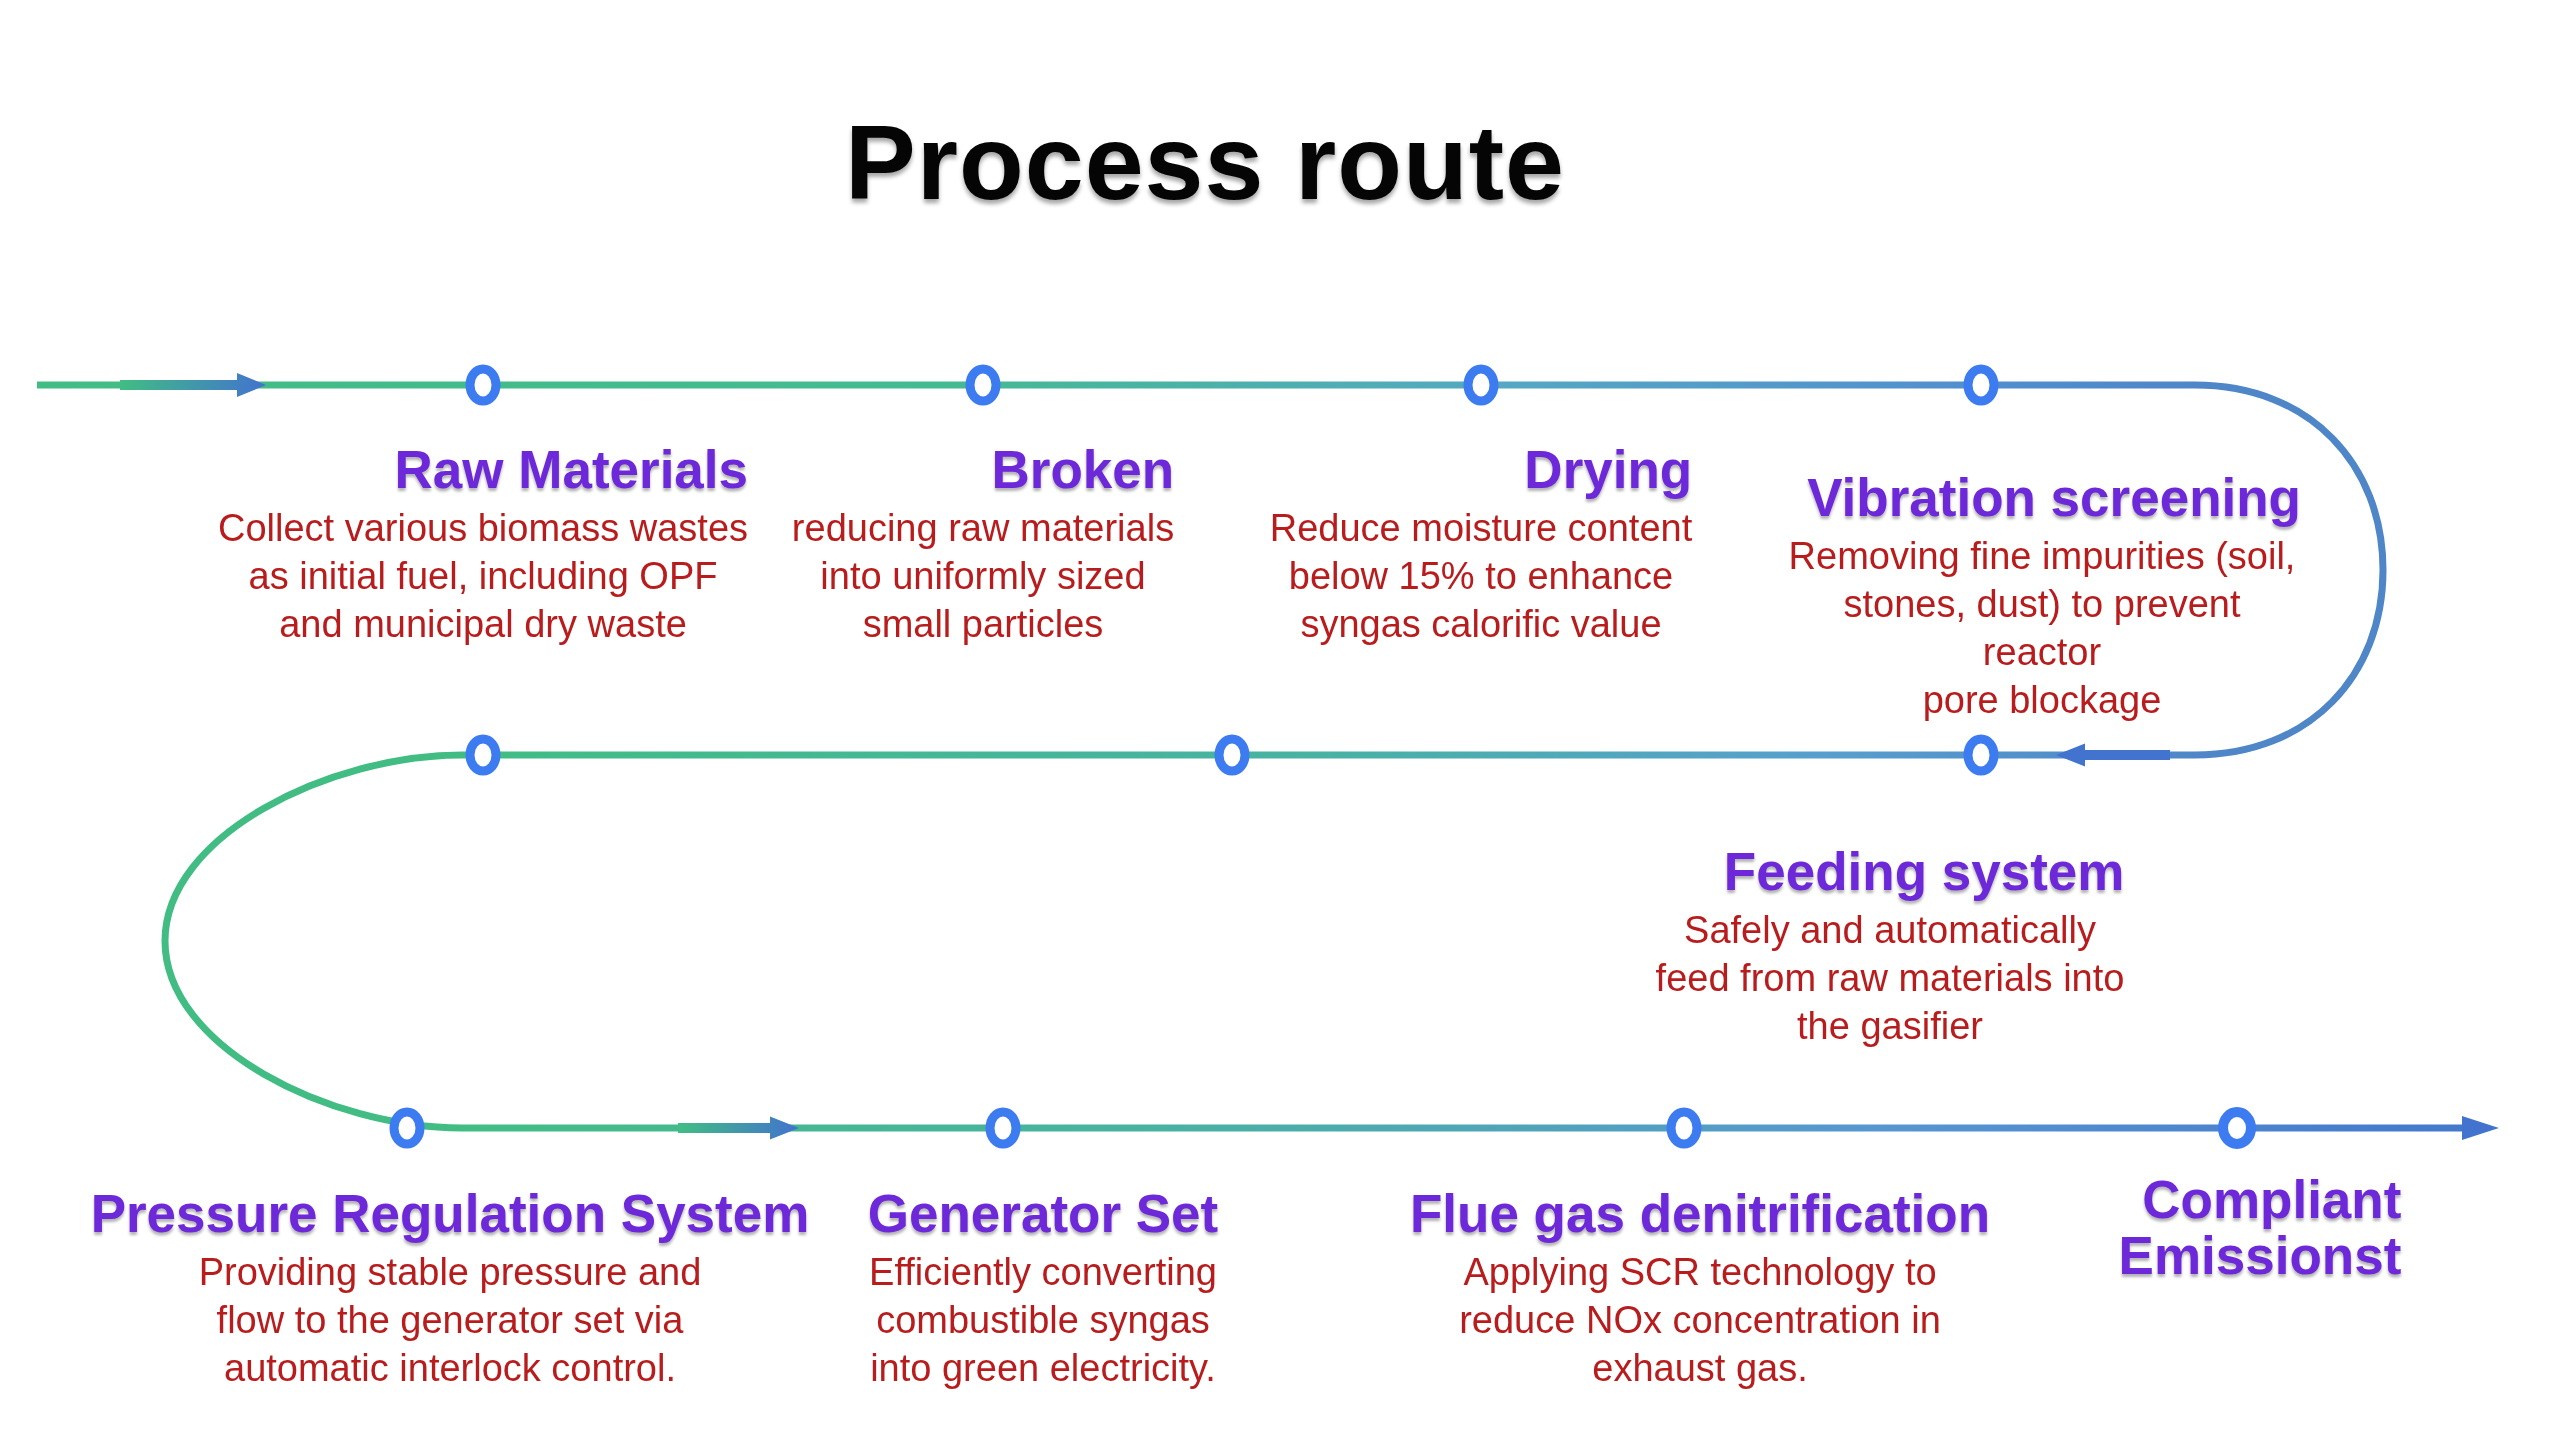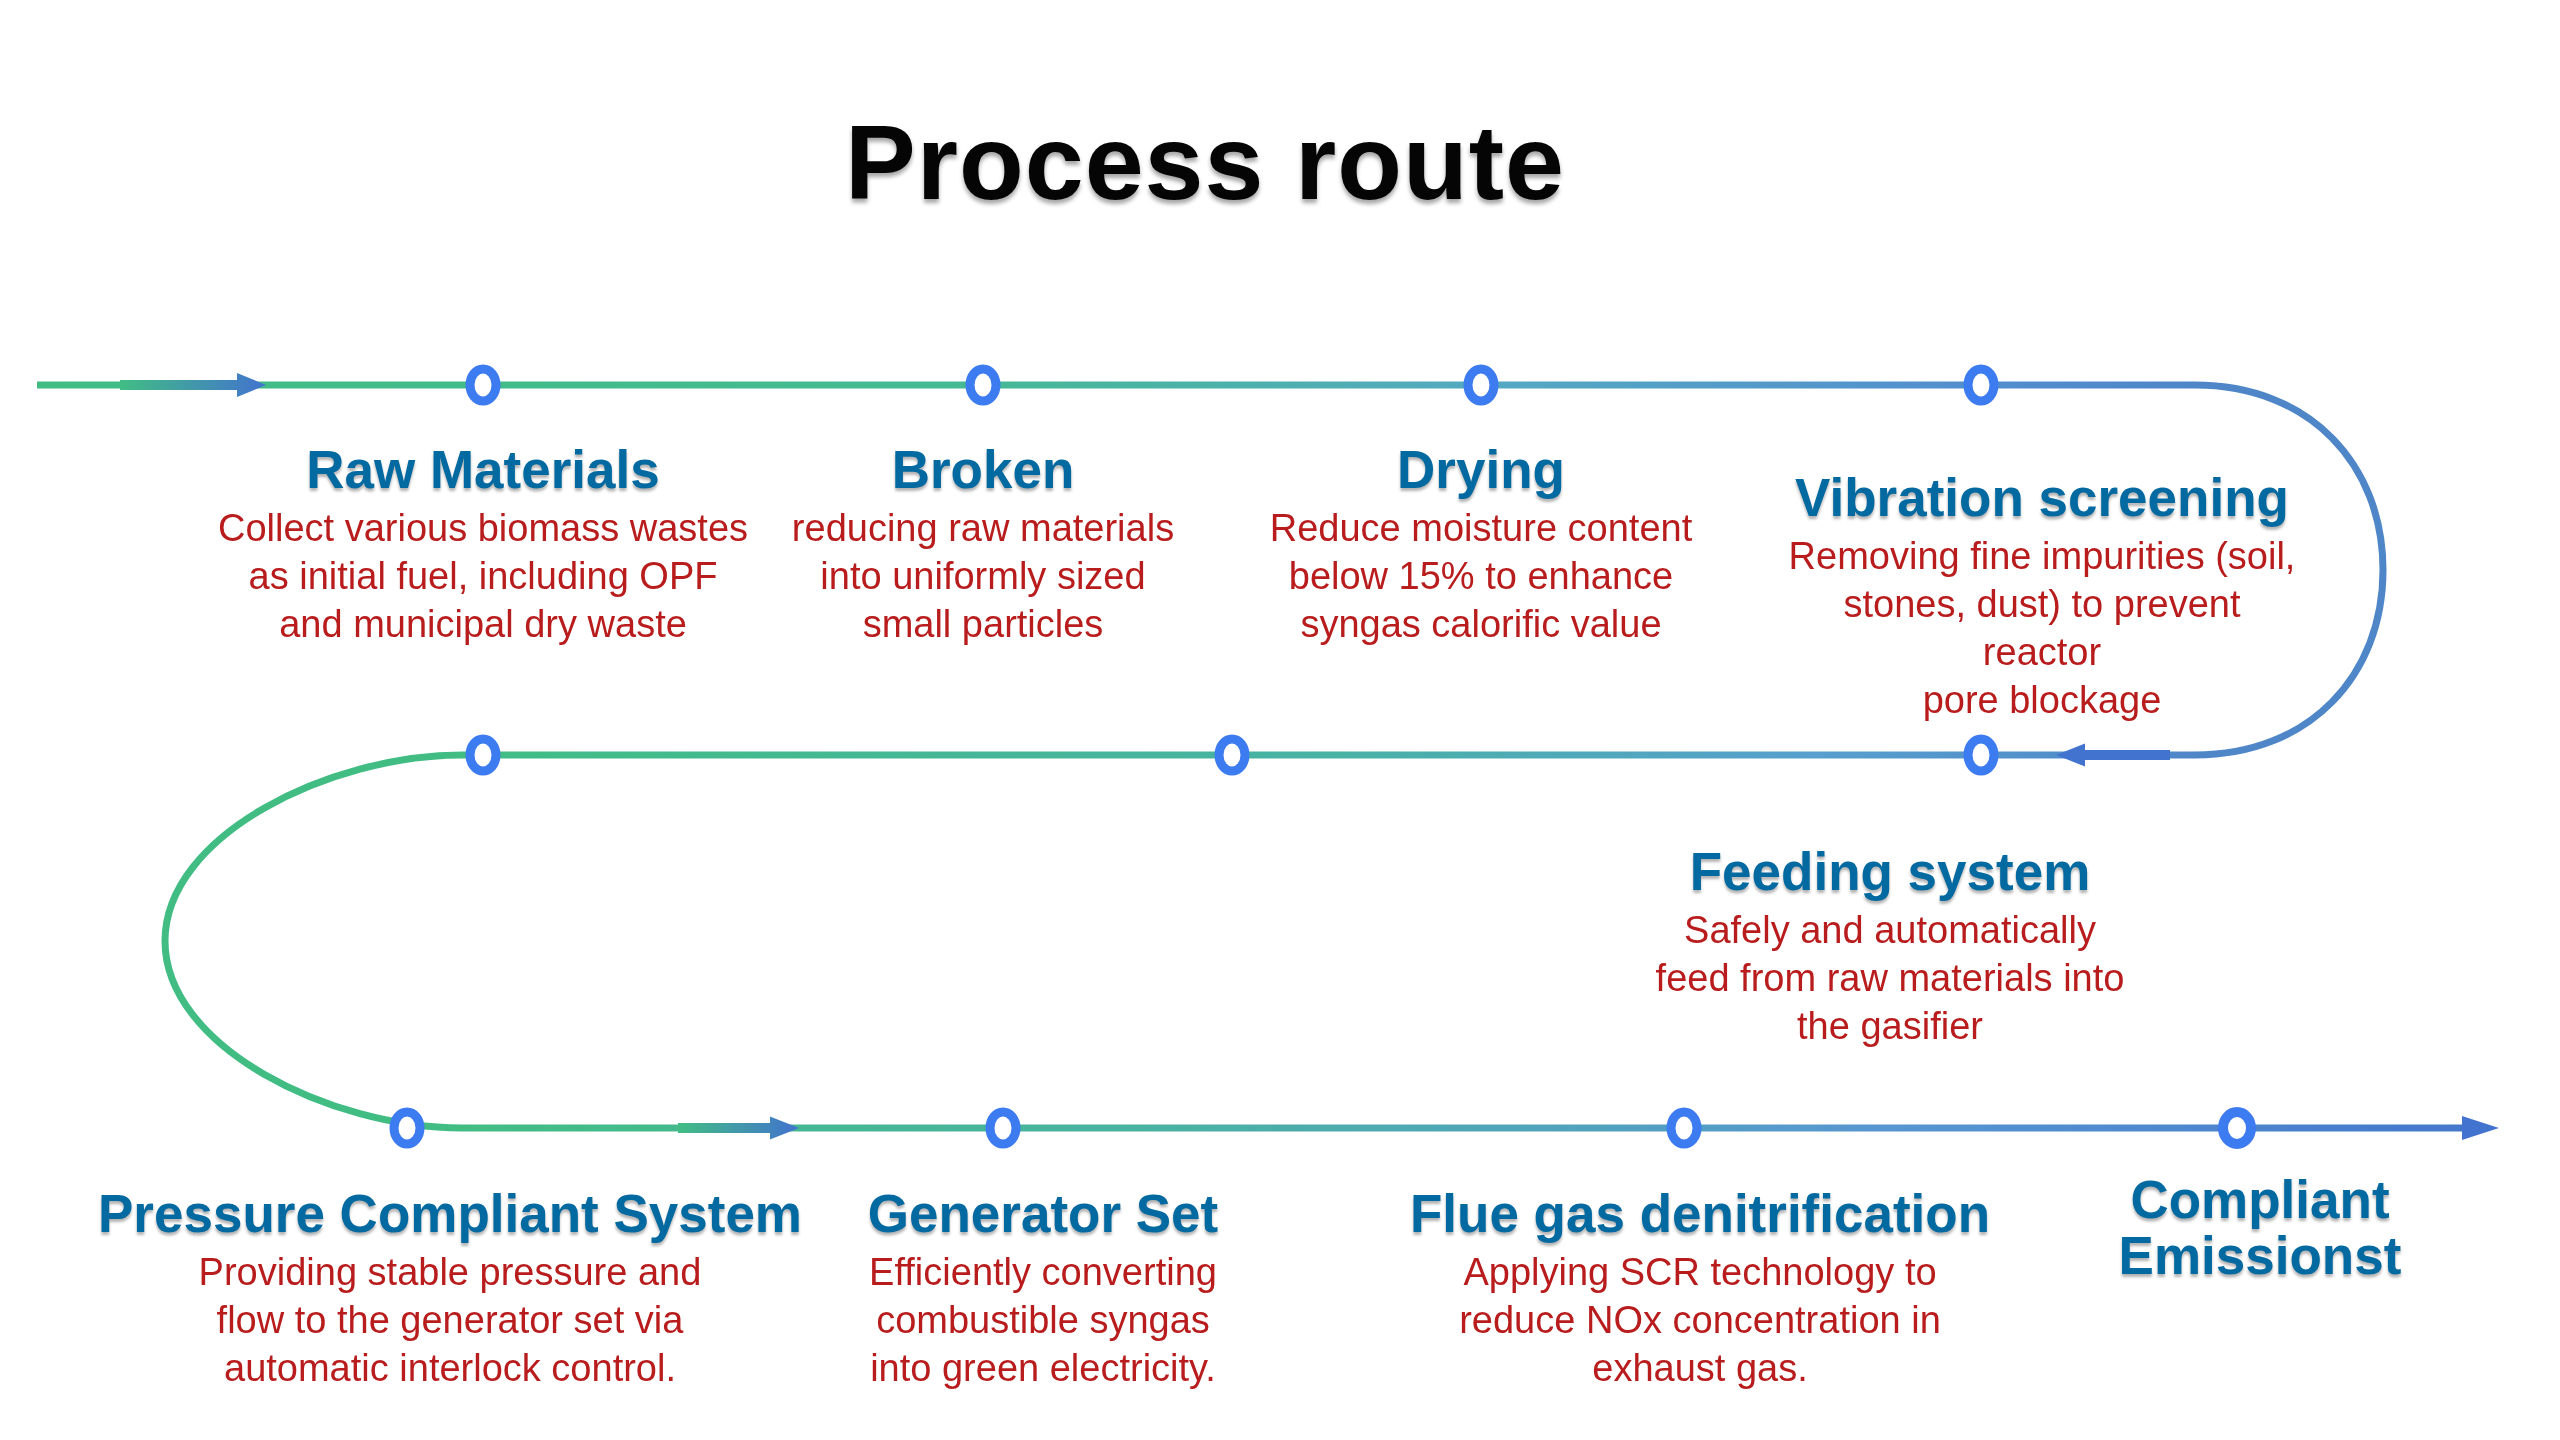--- a/index.html
+++ b/index.html
@@ -26,23 +26,24 @@
   .step{
     position:absolute;
     transform:translateX(-50%);
     text-align:center;
   }
   .step h2{
     margin:0;
     font-size:53px;
     line-height:60px;
     font-weight:700;
-    color:#0369a1;
+    color:#6d28d9;
     white-space:pre-line;
     text-shadow:0 3px 3px rgba(0,0,0,0.30);
+    text-align:right;
   }
   .step p{
     margin:4px 0 0 0;
     font-size:38px;
     line-height:48px;
     font-weight:400;
     color:#b91c1c;
     white-space:pre-line;
   }
   .step.no-desc h2{line-height:56px;}
@@ -146,21 +147,21 @@
   <div class="step" style="left:1890px;top:810px;margin-top:32px;">
     <h2>Feeding system</h2>
     <p>Safely and automatically
 feed from raw materials into
 the gasifier</p>
   </div>
   <div class="step" style="left:1272px;top:810px;">
   </div>
 
   <div class="step" style="left:450px;top:1184px;">
-    <h2>Pressure Compliant System</h2>
+    <h2>Pressure Regulation System</h2>
     <p>Providing stable pressure and
 flow to the generator set via
 automatic interlock control.</p>
   </div>
   <div class="step" style="left:1043px;top:1184px;">
     <h2>Generator Set</h2>
     <p>Efficiently converting
 combustible syngas
 into green electricity.</p>
   </div>

